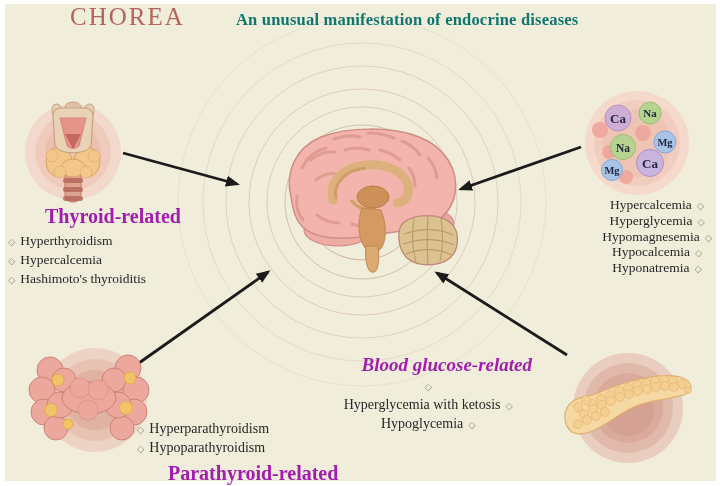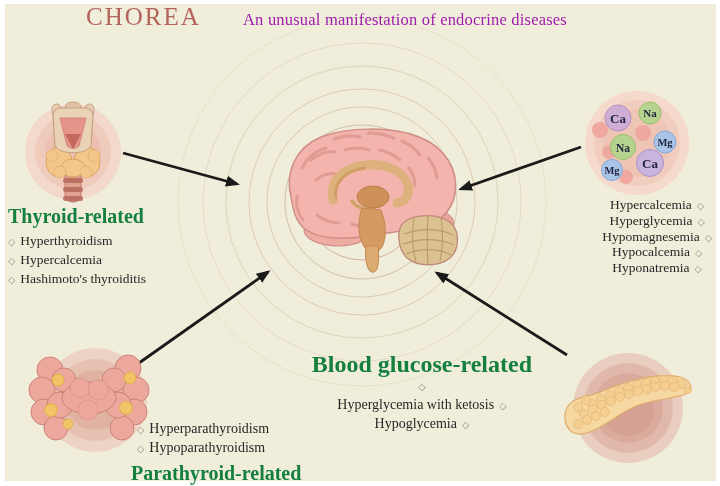--- a/index.html
+++ b/index.html
@@ -1,24 +1,24 @@
 <!DOCTYPE html>
 <html><head>
 <meta charset="utf-8">
 <style>
   html,body{margin:0;padding:0;background:#ffffff;}
   .stage{position:relative;width:720px;height:486px;background:#ffffff;overflow:hidden;
          font-family:"Liberation Serif", serif;}
   .canvas{position:absolute;left:5px;top:4px;width:711px;height:477px;background:#f0eddb;}
   svg.gfx{position:absolute;left:0;top:0;}
   .txt{position:absolute;white-space:nowrap;}
-  .title{left:86px;top:3px;font-size:25px;letter-spacing:2px;color:#b4635b;}
-  .subtitle{left:243px;top:10px;font-size:16.5px;font-weight:normal;color:#a21caf;letter-spacing:.2px;}
-  .h2{font-weight:bold;font-size:20px;color:#15803d;line-height:24px;}
-  .h2.small{font-size:24px;line-height:21px;}
+  .title{left:70px;top:3px;font-size:25px;letter-spacing:2px;color:#b4635b;}
+  .subtitle{left:236px;top:10px;font-size:16.5px;font-weight:bold;color:#0f766e;letter-spacing:.2px;}
+  .h2{font-weight:bold;font-size:20px;color:#a21caf;line-height:24px;margin-left:37px;}
+  .h2.small{font-size:19px;line-height:21px;font-style:italic;}
   .items{font-size:13.5px;color:#272727;}
   .row{display:flex;align-items:baseline;gap:5px;line-height:17px;}
   .row.tight{line-height:14.8px;}
   .row.right{justify-content:center;}
   .dm{font-size:9.5px;color:#84826e;}
   #thyroid-block{left:8px;top:204px;}
   #thyroid-block .items{margin-top:4px;}
   #electrolyte-block{right:8px;top:194px;text-align:right;}
   #electrolyte-block .items{margin-top:4px;}
   #bg-block{right:188px;top:354px;text-align:right;}

